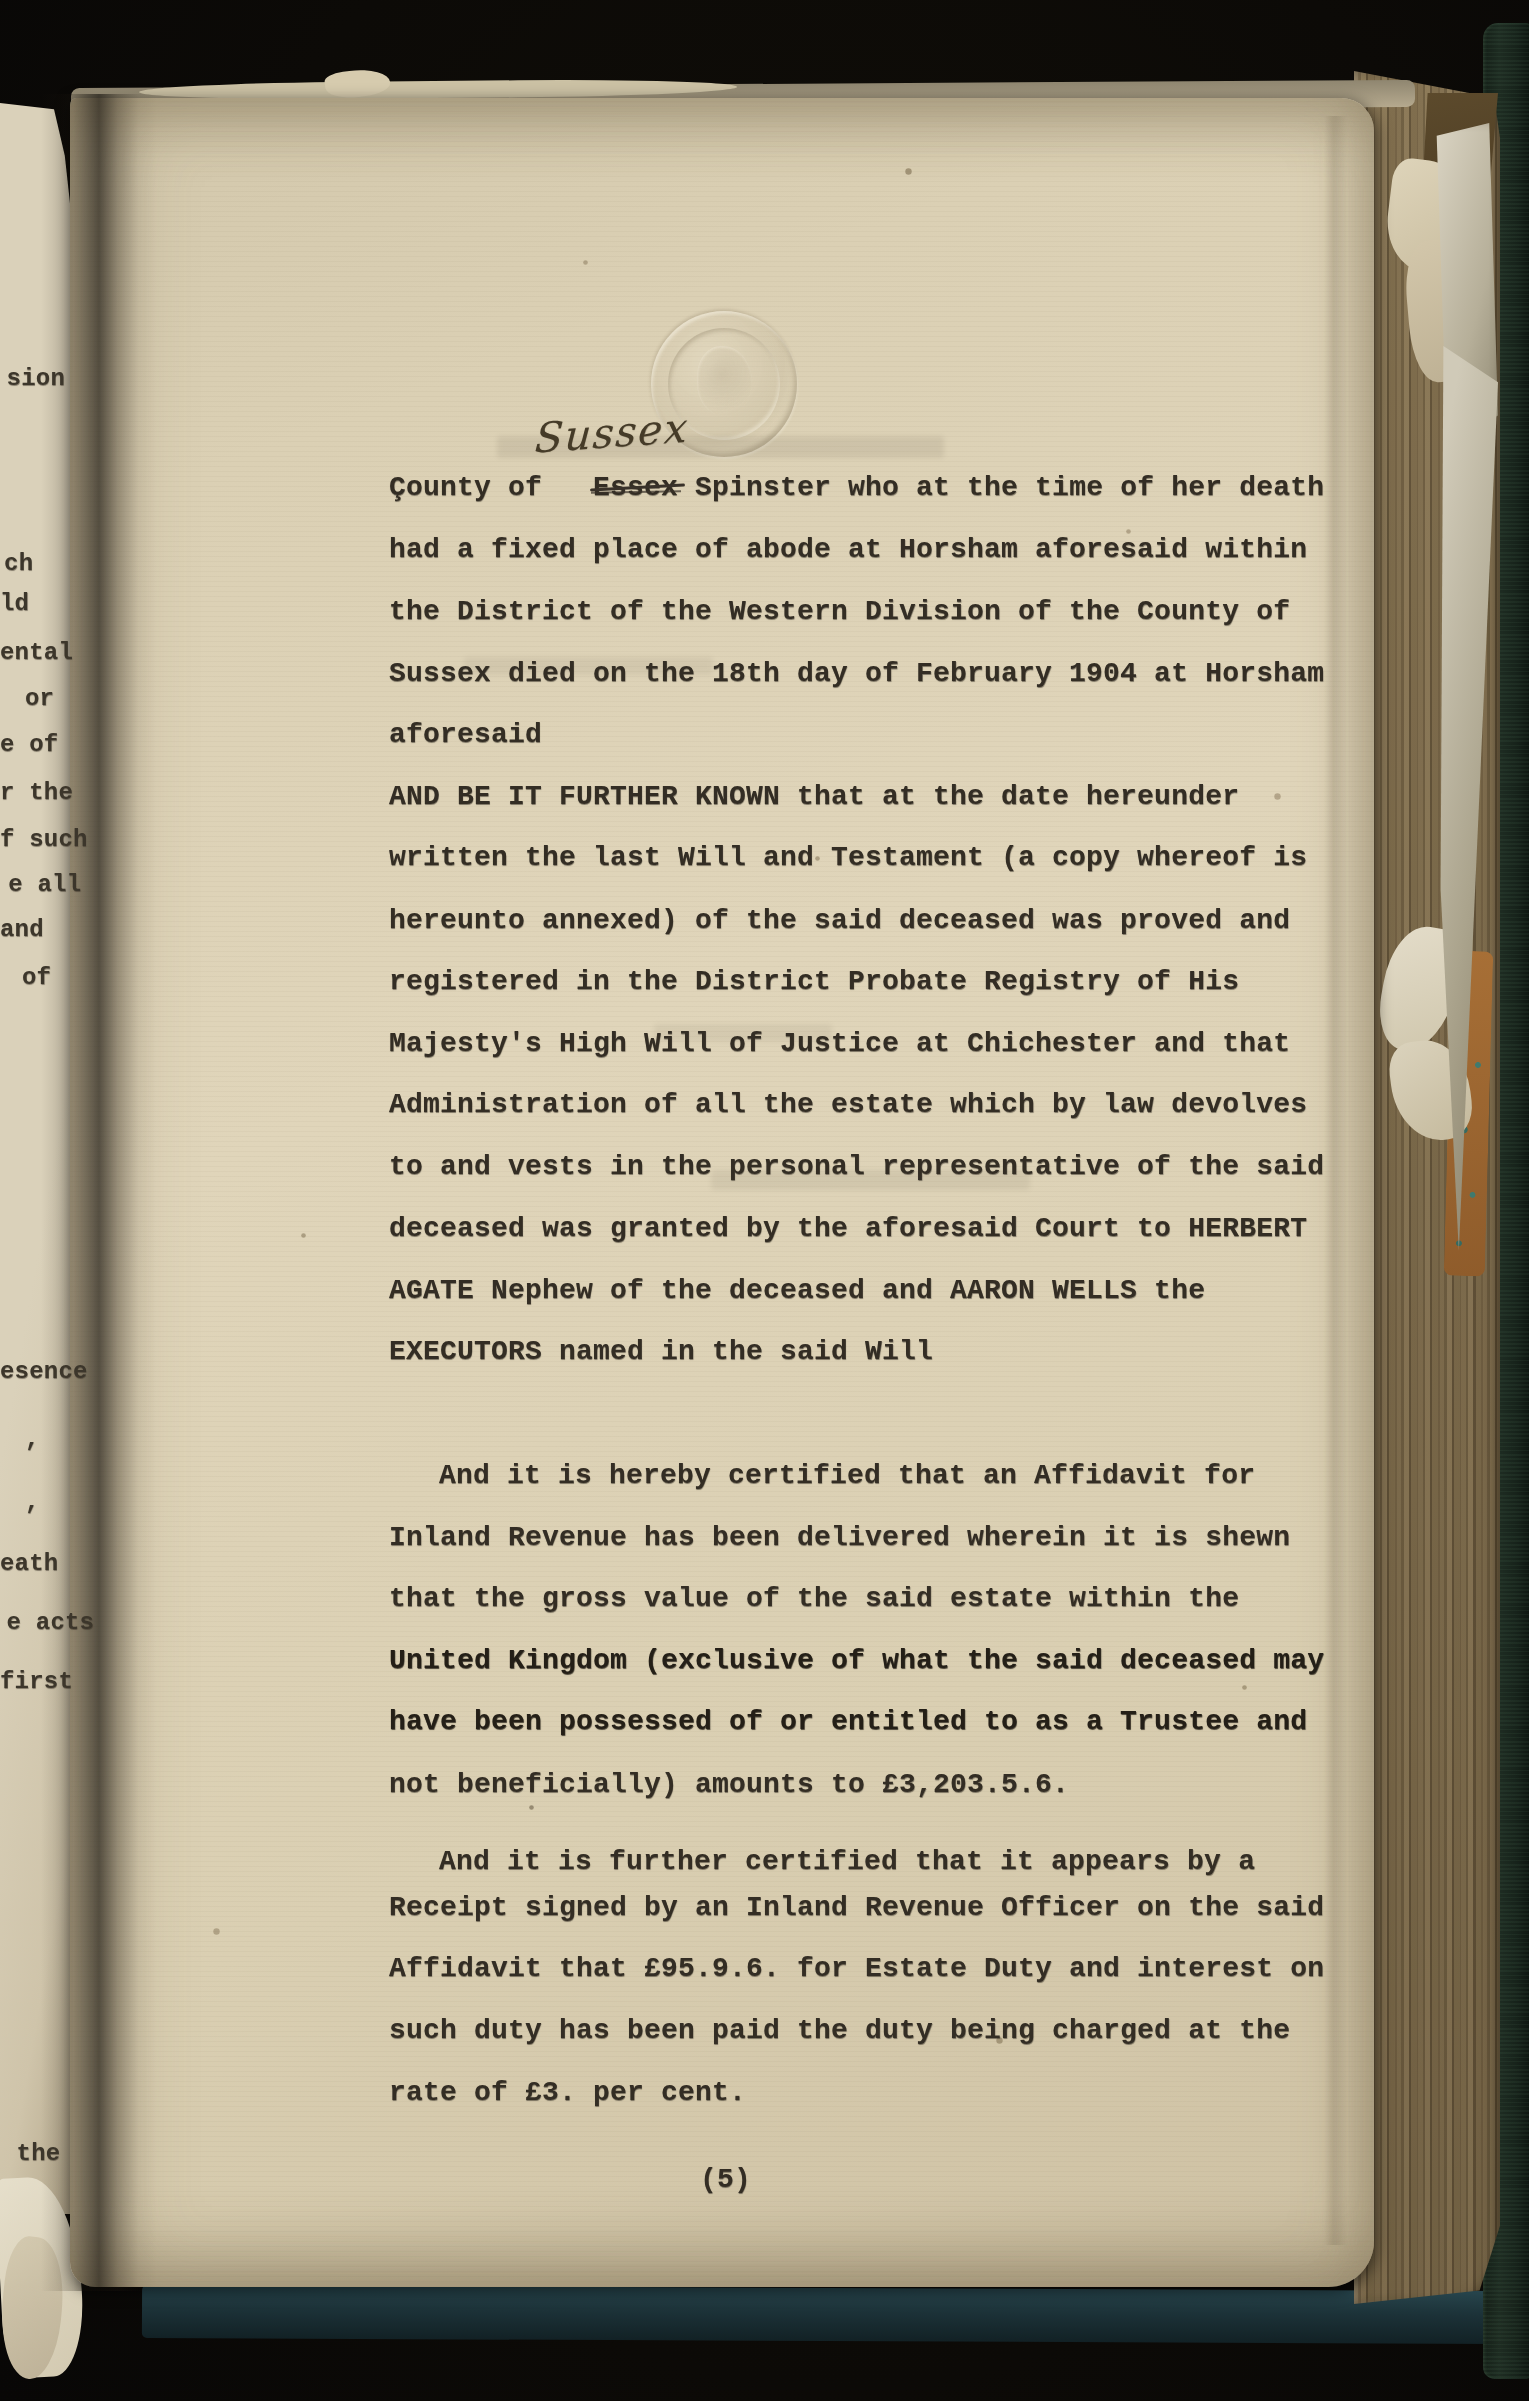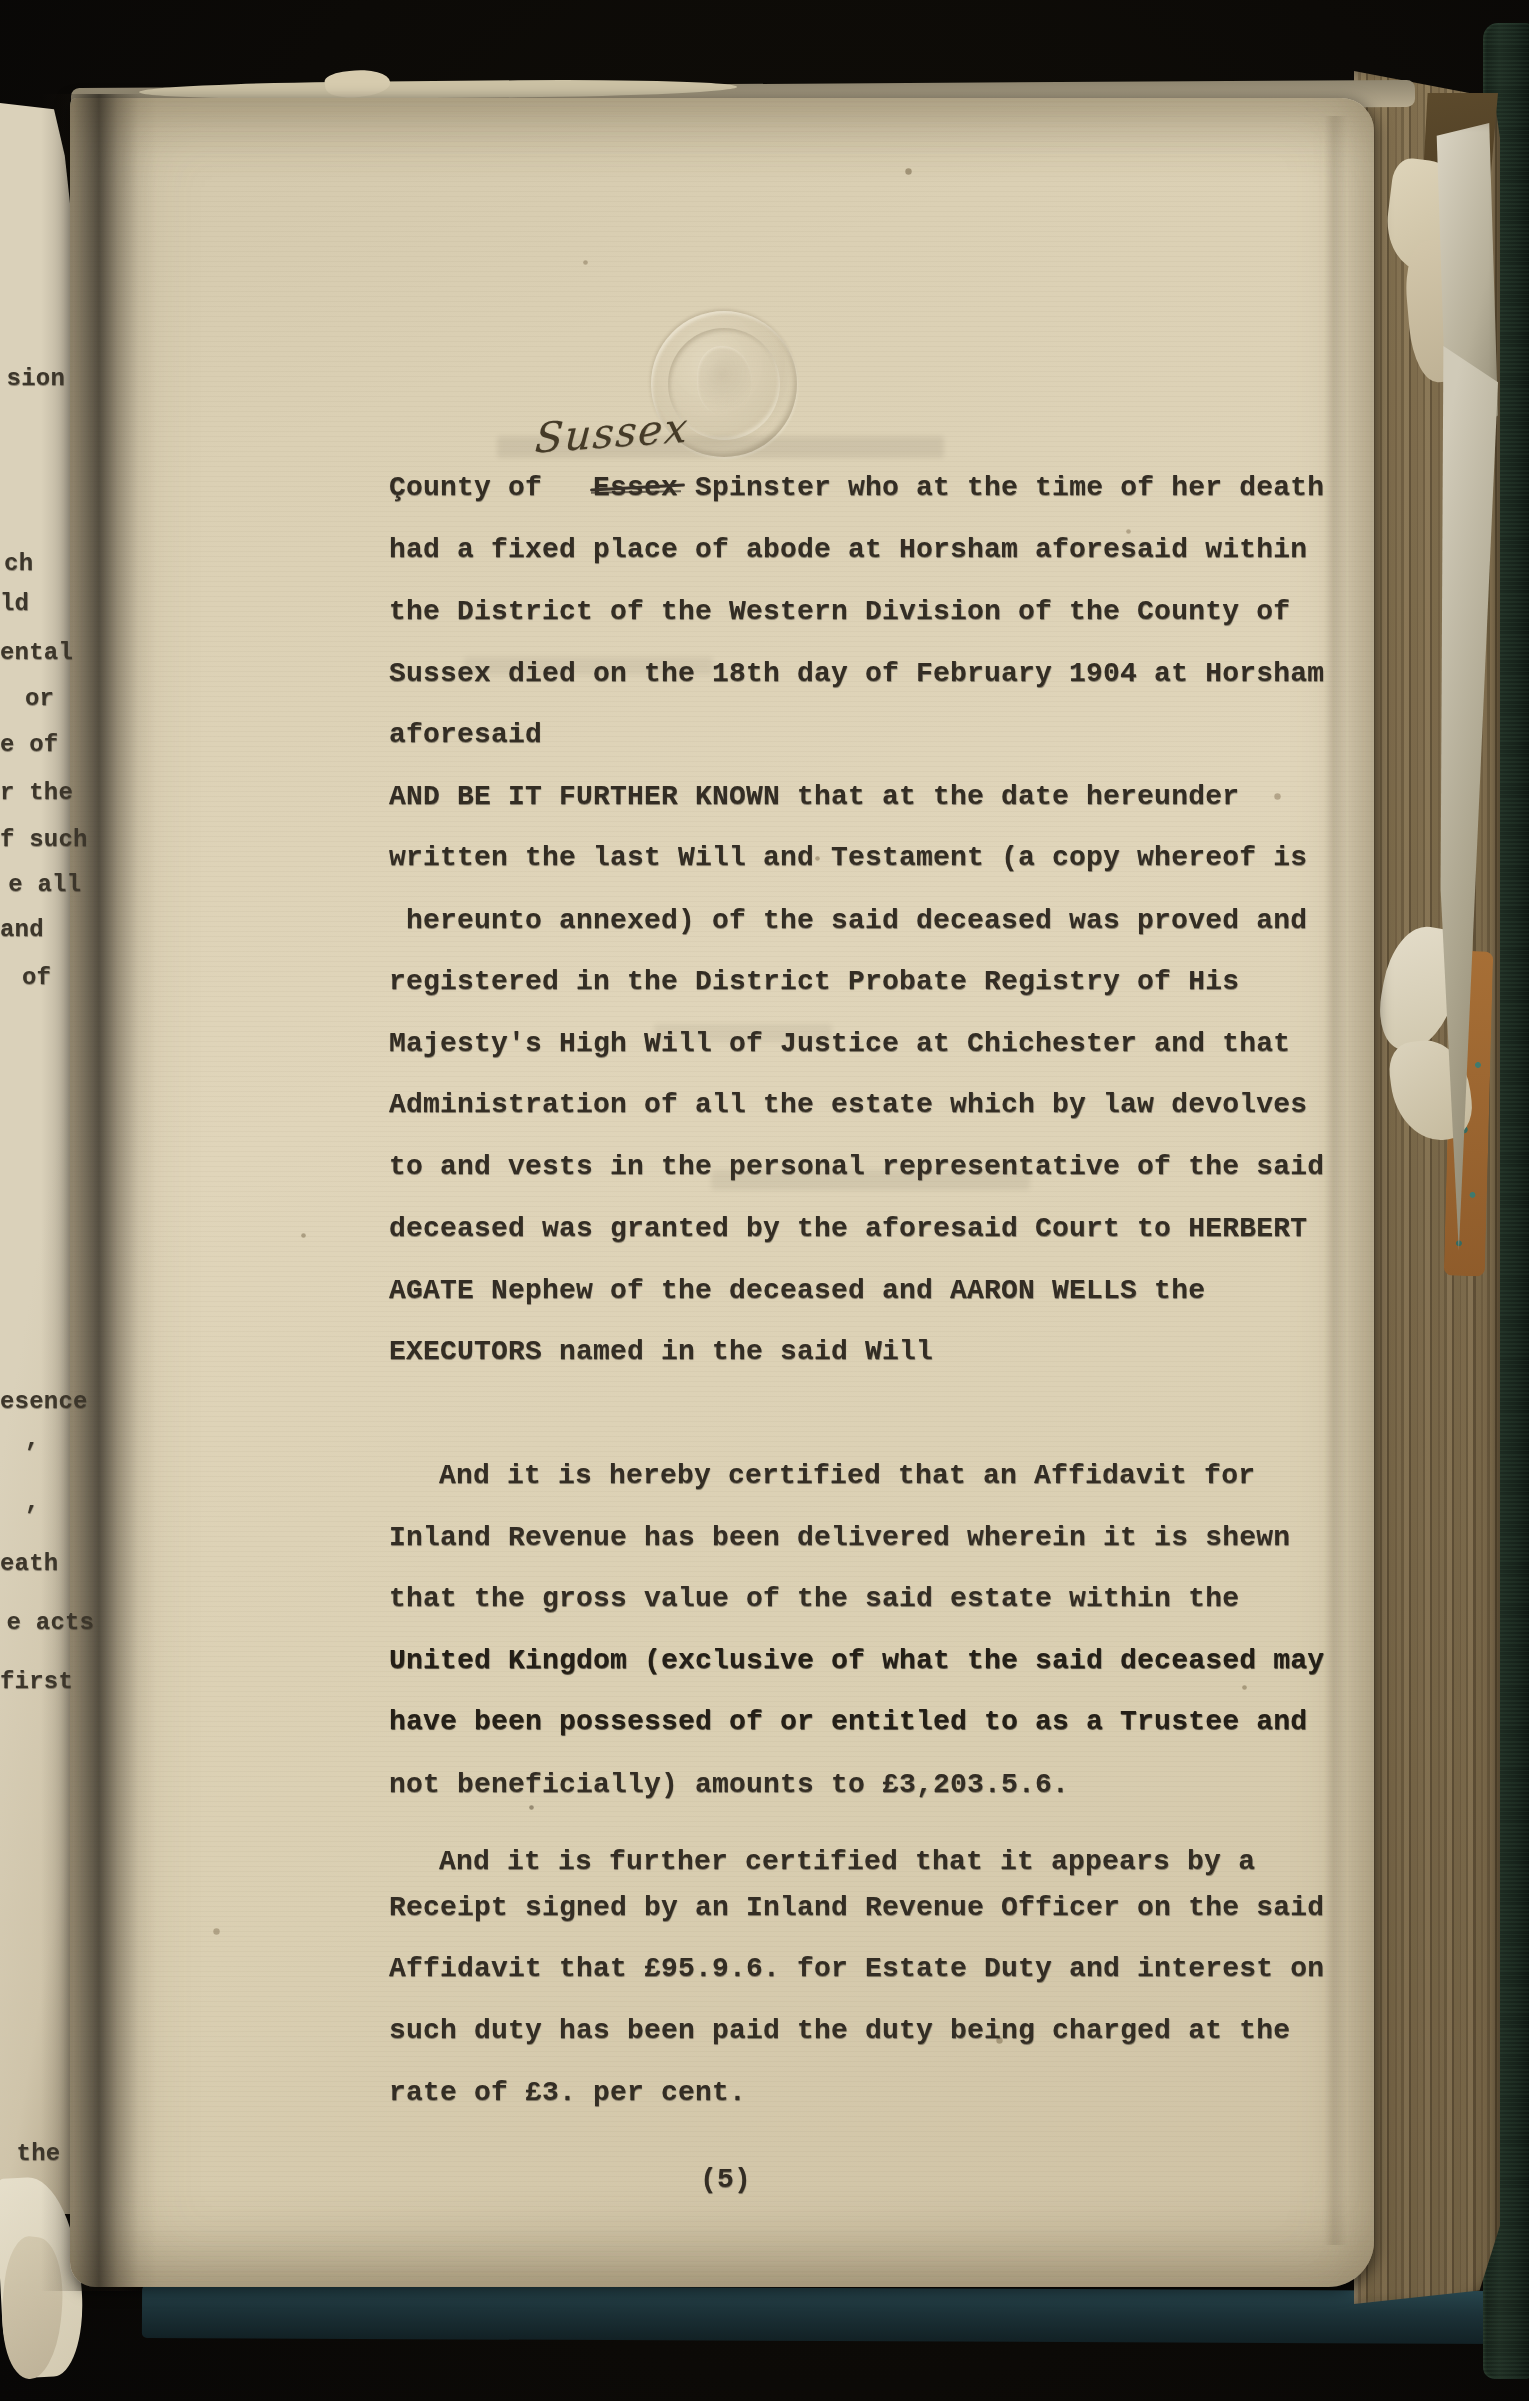--- a/index.html
+++ b/index.html
@@ -175,21 +175,21 @@
   <div class="abs specks"></div>
 
   <div class="abs" id="typed-lines" style="left:0;top:0;width:100%;height:100%;">
       <div class="typed-line" style="top: 472px; left: 389px;"><span>Çounty of   </span><span class="struck">Essex</span><span> Spinster who at the time of her death</span></div>
       <div class="typed-line" style="top: 534px; left: 389px;">had a fixed place of abode at Horsham aforesaid within</div>
       <div class="typed-line" style="top: 596px; left: 389px;">the District of the Western Division of the County of</div>
       <div class="typed-line" style="top: 658px; left: 389px;">Sussex died on the 18th day of February 1904 at Horsham</div>
       <div class="typed-line" style="top: 719px; left: 389px;">aforesaid</div>
       <div class="typed-line" style="top: 781px; left: 389px;">AND BE IT FURTHER KNOWN that at the date hereunder</div>
       <div class="typed-line" style="top: 842px; left: 389px;">written the last Will and Testament (a copy whereof is</div>
-      <div class="typed-line" style="top: 905px; left: 389px; margin-left: 17px;">hereunto annexed) of the said deceased was proved and</div>
+      <div class="typed-line" style="top: 905px; left: 389px;">hereunto annexed) of the said deceased was proved and</div>
       <div class="typed-line" style="top: 966px; left: 389px;">registered in the District Probate Registry of His</div>
       <div class="typed-line" style="top: 1028px; left: 389px;">Majesty's High Will of Justice at Chichester and that</div>
       <div class="typed-line" style="top: 1089px; left: 389px;">Administration of all the estate which by law devolves</div>
       <div class="typed-line" style="top: 1151px; left: 389px;">to and vests in the personal representative of the said</div>
       <div class="typed-line" style="top: 1213px; left: 389px;">deceased was granted by the aforesaid Court to HERBERT</div>
       <div class="typed-line" style="top: 1275px; left: 389px;">AGATE Nephew of the deceased and AARON WELLS the</div>
       <div class="typed-line" style="top: 1336px; left: 389px;">EXECUTORS named in the said Will</div>
       <div class="typed-line" style="top: 1460px; left: 439px;">And it is hereby certified that an Affidavit for</div>
       <div class="typed-line" style="top: 1522px; left: 389px;">Inland Revenue has been delivered wherein it is shewn</div>
       <div class="typed-line" style="top: 1583px; left: 389px;">that the gross value of the said estate within the</div>
@@ -207,21 +207,21 @@
       <span class="frag" style="left: 4.1px; top: 550px;">ch</span>
       <span class="frag" style="left: 0px; top: 590px;">ld</span>
       <span class="frag" style="left: 0px; top: 639px;">ental</span>
       <span class="frag" style="left: 25px; top: 685px;">or</span>
       <span class="frag" style="left: 0px; top: 731px;">e of</span>
       <span class="frag" style="left: 0px; top: 779px;">r the</span>
       <span class="frag" style="left: 0px; top: 826px;">f such</span>
       <span class="frag" style="left: 8.3px; top: 871px;">e all</span>
       <span class="frag" style="left: 0px; top: 916px;">and</span>
       <span class="frag" style="left: 22px; top: 964px;">of</span>
-      <span class="frag" style="left: 0px; top: 1388px;">esence</span>
+      <span class="frag" style="left: 0px; top: 1358px;">esence</span>
       <span class="frag" style="left: 25px; top: 1426px;">,</span>
       <span class="frag" style="left: 25px; top: 1489px;">,</span>
       <span class="frag" style="left: 0px; top: 1550px;">eath</span>
       <span class="frag" style="left: 6.6px; top: 1609px;">e acts</span>
       <span class="frag" style="left: 0px; top: 1668px;">first</span>
       <span class="frag" style="left: 16.6px; top: 2140px;">the</span>
     </div>
 
   <div class="handwritten" style="left:535px;top:409px;">Sussex</div>
   <div class="page-number" style="left:700px;top:2164px;">(5)</div>

